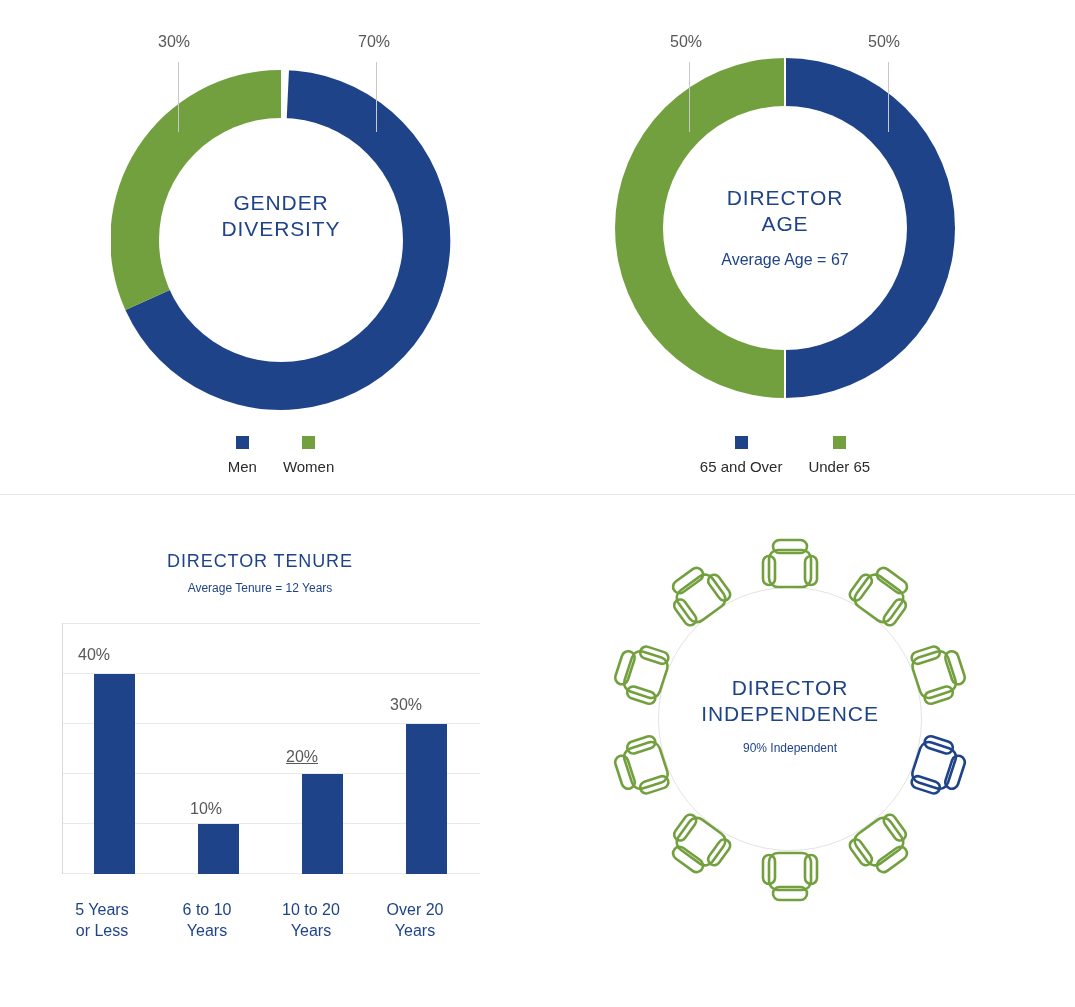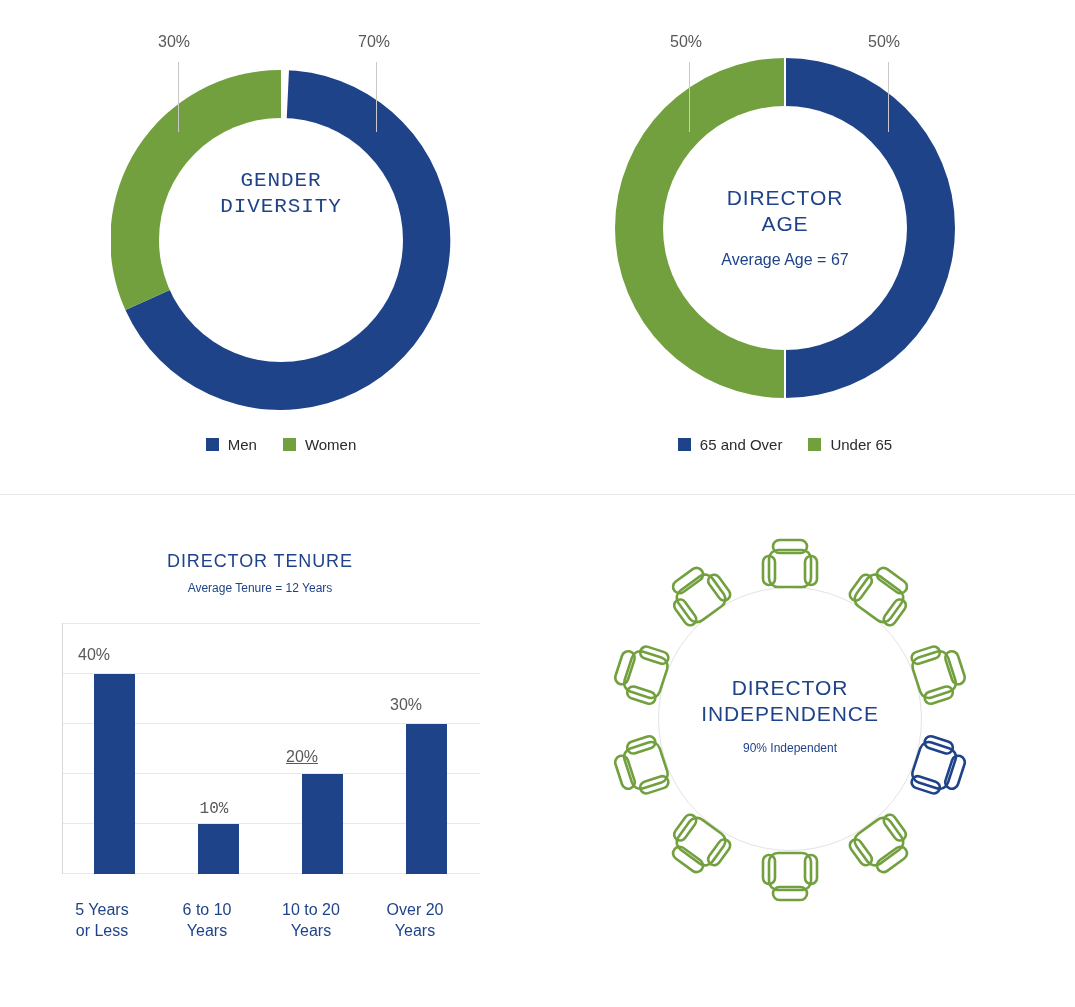--- a/index.html
+++ b/index.html
@@ -58,21 +58,21 @@
   
   .legend{
     position:absolute;
     display:flex;
     align-items:center;
     justify-content:center;
     gap:26px;
     font-size:15px;
     color:#2b2b2b;
   }
-  .legend-item{display:flex;align-items:center;gap:9px;white-space:nowrap;}
+  .legend-item{display:flex;align-items:center;gap:9px;white-space:nowrap;flex-direction:column;}
   .swatch{width:13px;height:13px;display:inline-block;flex:0 0 auto;}
 
   
   .bar-title{
     position:absolute;left:0;width:520px;text-align:center;
     color:#1f4389;font-size:18px;letter-spacing:0.9px;
   }
   .bar-sub{
     position:absolute;left:0;width:520px;text-align:center;
     color:#1f4389;font-size:12px;
@@ -112,21 +112,21 @@
     <svg class="donut-svg" width="340" height="340" viewBox="0 0 340 340">
 
       <path d="M 170 170 L 170 0 A 170 170 0 1 1 14.4 240.0 Z" fill="#1f4389"></path>
 
       <path d="M 170 170 L 170 0 A 170 170 0 0 0 14.4 240.0 Z" fill="#72a03e"></path>
 
       <path d="M 170 170 L 170 0 L 178 0 Z" fill="#ffffff"></path>
       <circle cx="170" cy="170" r="122" fill="#ffffff"></circle>
     </svg>
 
-    <div class="donut-center" style="top:98px;font-family:Liberation Mono, monospace;">
+    <div class="donut-center" style="top:120px;">
       <div class="donut-title">
         <span>GENDER</span><br>
         <span>DIVERSITY</span>
       </div>
     </div>
   </div>
 
   <div class="pct-label" style="left:158px;top:33px;">30%</div>
   <div class="leader" style="left:178px;top:62px;height:70px;"></div>
 
@@ -193,21 +193,21 @@
     <div class="gridline" style="top:250px;width:418px;"></div>
     <div class="axis-line" style="left:0px;top:0px;height:251px;"></div>
 
     <div class="bar" style="left:32px;width:41px;height:200px;"></div>
     <div class="bar" style="left:136px;width:41px;height:50px;"></div>
     <div class="bar" style="left:240px;width:41px;height:100px;"></div>
     <div class="bar" style="left:344px;width:41px;height:150px;"></div>
   </div>
 
   <div class="bar-val" style="left:64px;top:646px;width:60px;">40%</div>
-  <div class="bar-val" style="left:184px;top:800px;width:60px;font-family:Liberation Mono, monospace;">10%</div>
+  <div class="bar-val" style="left:176px;top:800px;width:60px;">10%</div>
   <div class="bar-val" style="left:272px;top:748px;width:60px;text-decoration:underline;">20%</div>
   <div class="bar-val" style="left:376px;top:696px;width:60px;">30%</div>
 
   <div class="cat-label" style="left:52px;top:899px;width:100px;">
     <span>5 Years</span><br>
     <span>or Less</span>
   </div>
   <div class="cat-label" style="left:157px;top:899px;width:100px;">
     <span>6 to 10</span><br>
     <span>Years</span>

